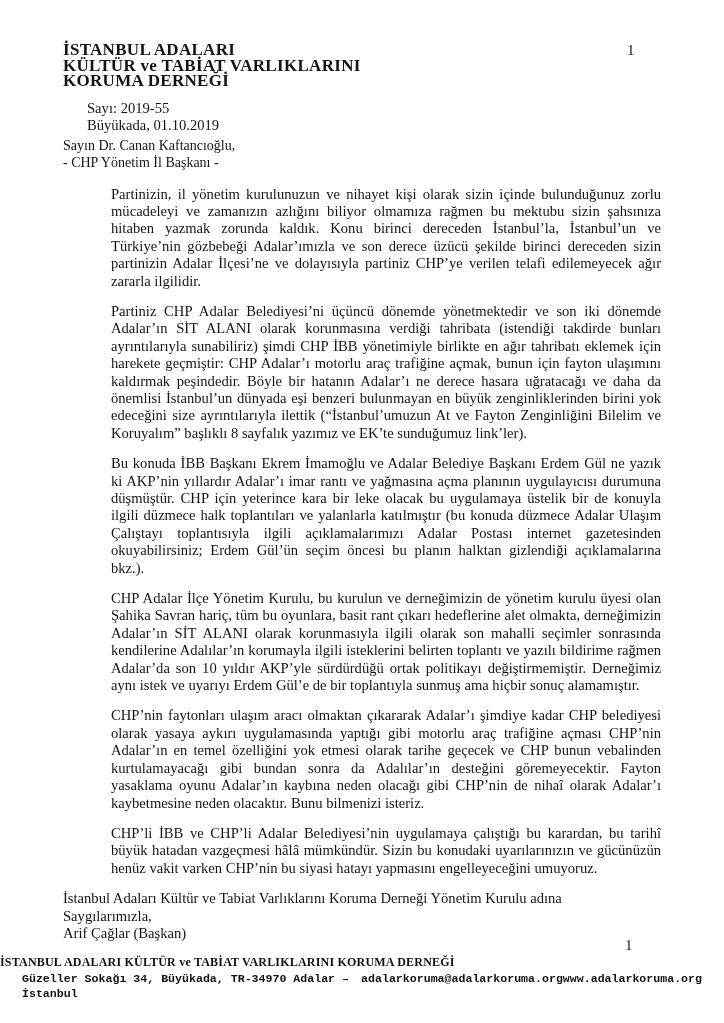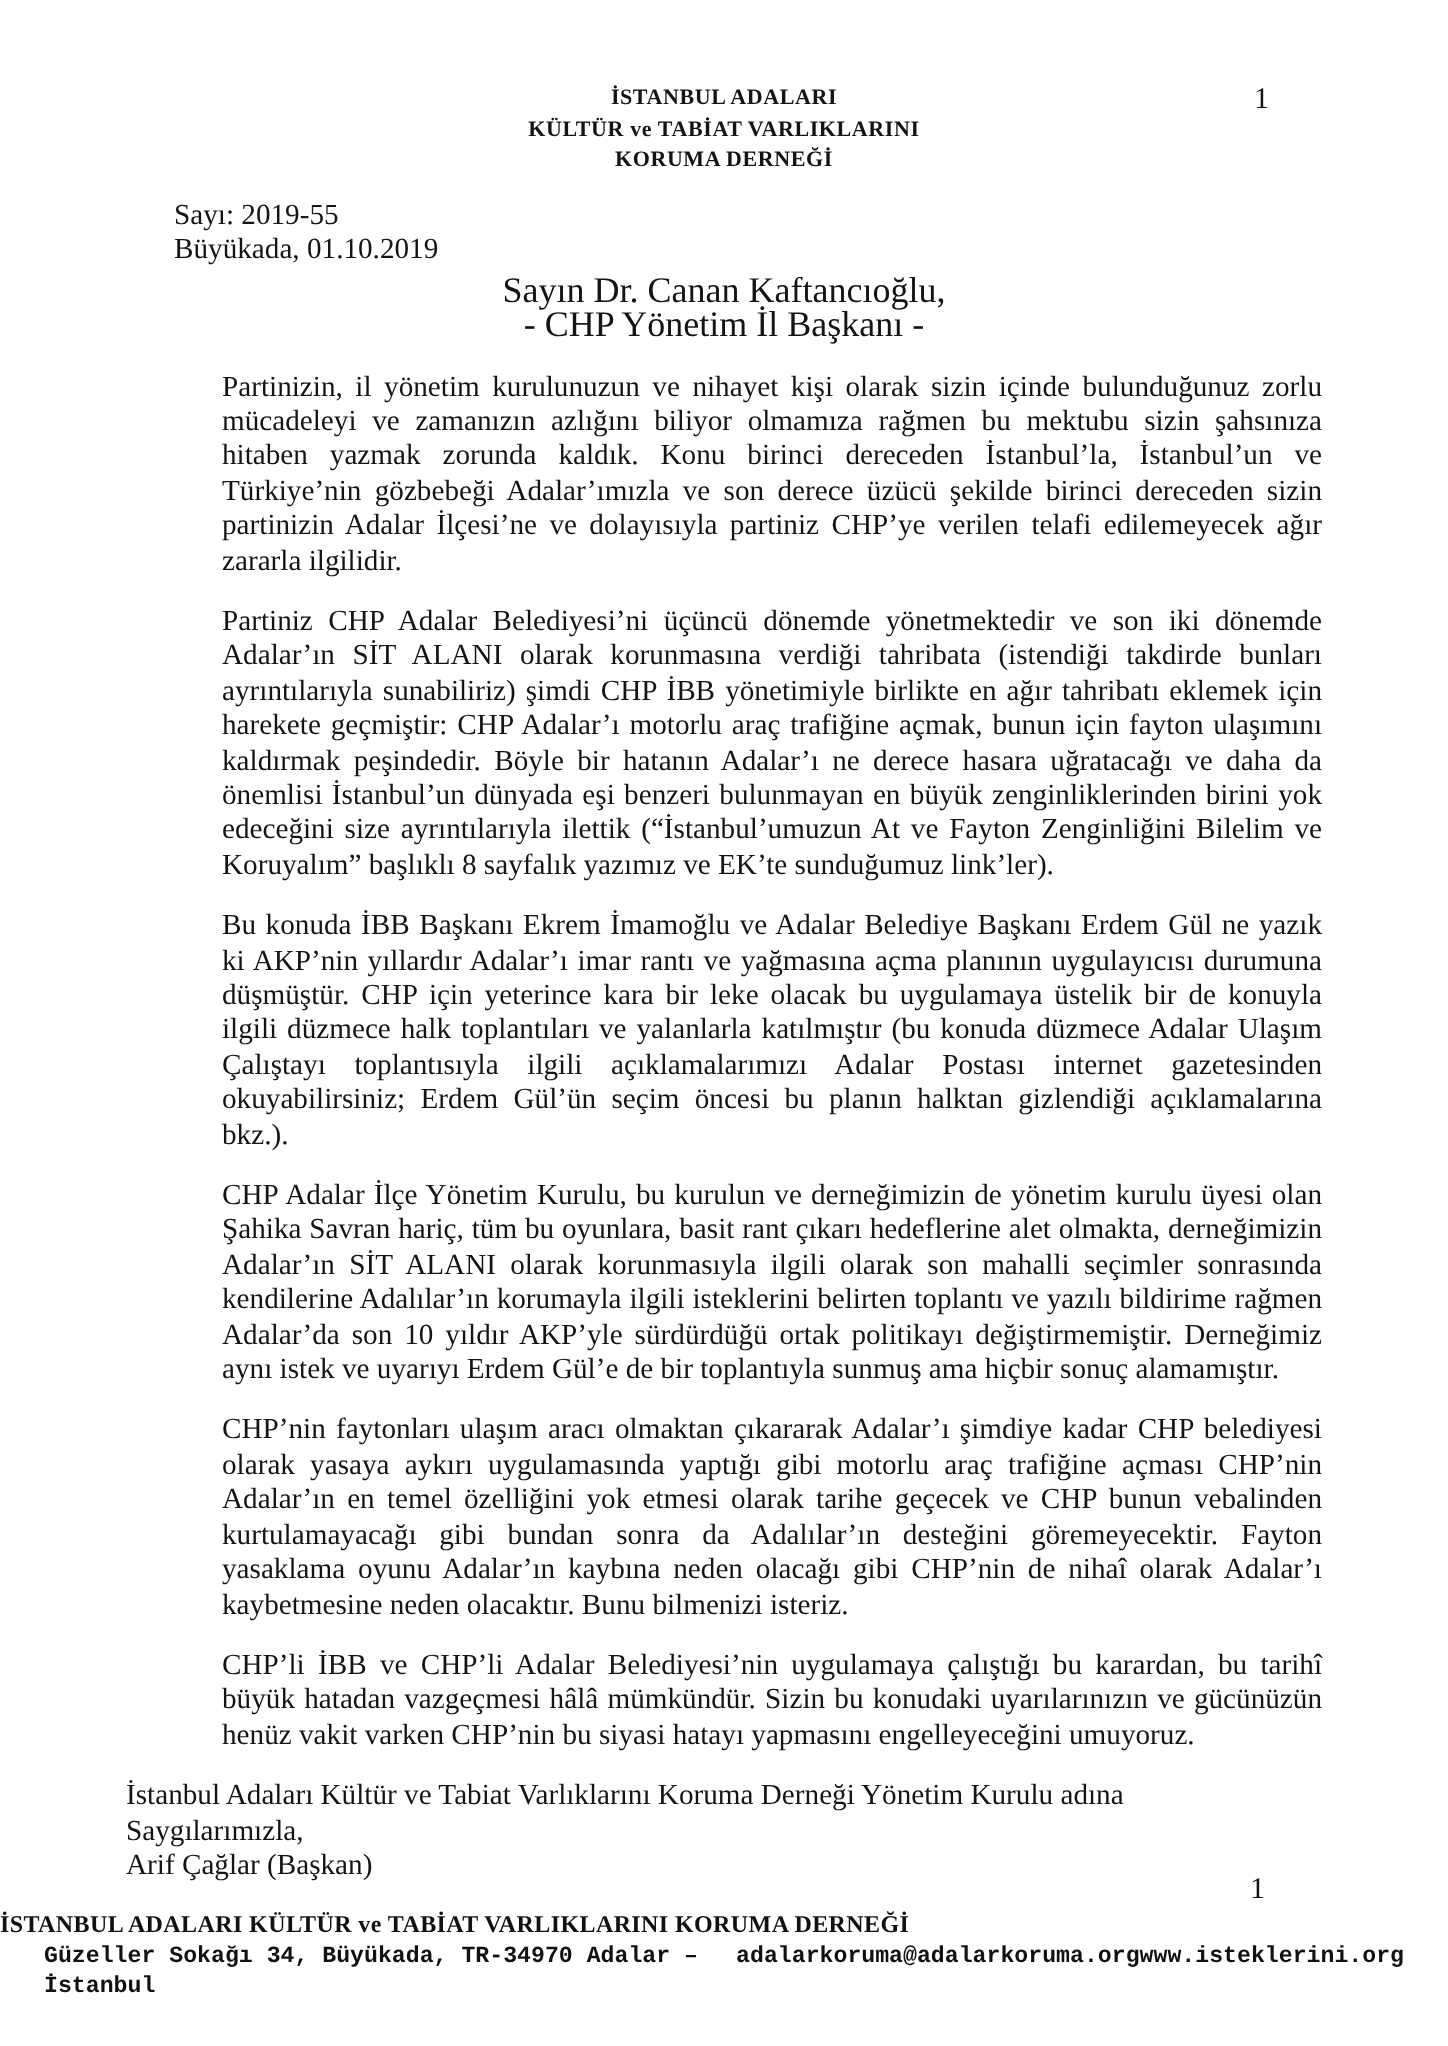--- a/index.html
+++ b/index.html
@@ -19,36 +19,35 @@
   }
   .pagenum {
     position: absolute;
     font-size: 15px;
     line-height: 17px;
     color: #141414;
   }
   .pagenum-top { left: 627px; top: 42px; }
   .pagenum-bottom { left: 625px; top: 937px; }
   .letterhead {
-    text-align: center;
+    text-align: left;
     font-weight: bold;
-    font-size: 11px;
+    font-size: 17px;
     line-height: 15.5px;
     letter-spacing: 0.3px;
   }
   .meta {
     margin-top: 11px;
     font-size: 14.6px;
     line-height: 17.5px;
     margin-left: 24px;
   }
   .recipient {
     margin-top: 2px;
-    text-align: center;
-    font-size: 18px;
+    font-size: 14px;
     line-height: 17.5px;
   }
   .body-text {
     margin-top: 14px;
     font-size: 14.6px;
     line-height: 17.4px;
   }
   .body-text p {
     text-align: justify;
     margin-bottom: 13px;
@@ -121,17 +120,17 @@
 
   </div>
 
   <div class="pagenum pagenum-bottom">1</div>
 
   <div class="footer">
     <div class="footer-org">İSTANBUL ADALARI KÜLTÜR ve TABİAT VARLIKLARINI KORUMA DERNEĞİ</div>
     <div class="footer-line2">
       <span>Güzeller Sokağı 34, Büyükada, TR-34970 Adalar – İstanbul</span>
       <span>adalarkoruma@adalarkoruma.org</span>
-      <span>www.isteklerini.org</span>
+      <span>www.adalarkoruma.org</span>
     </div>
   </div>
 
 </div>
 
 </body></html>

